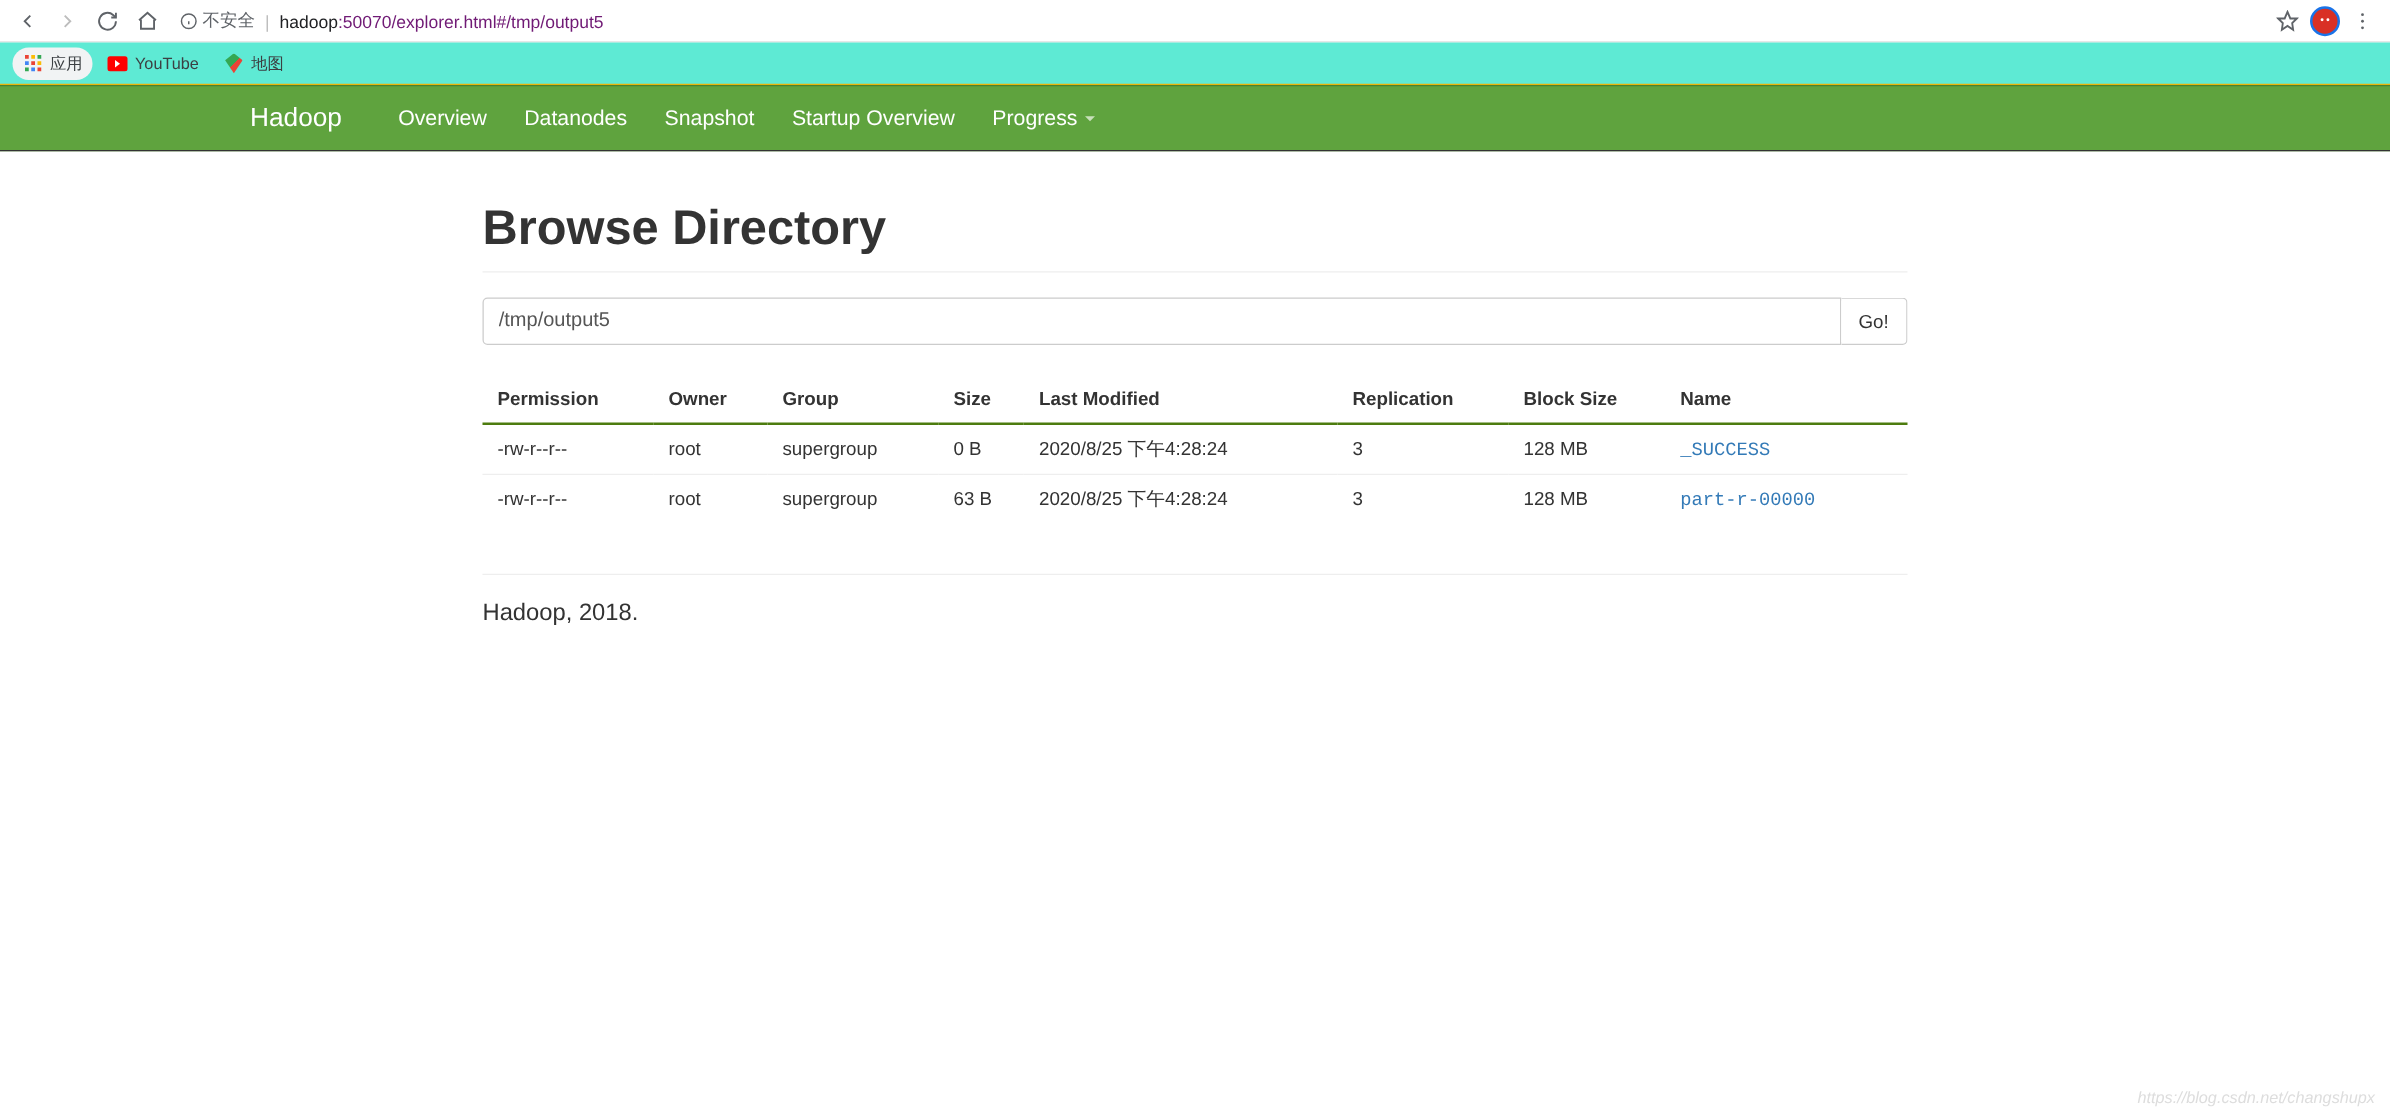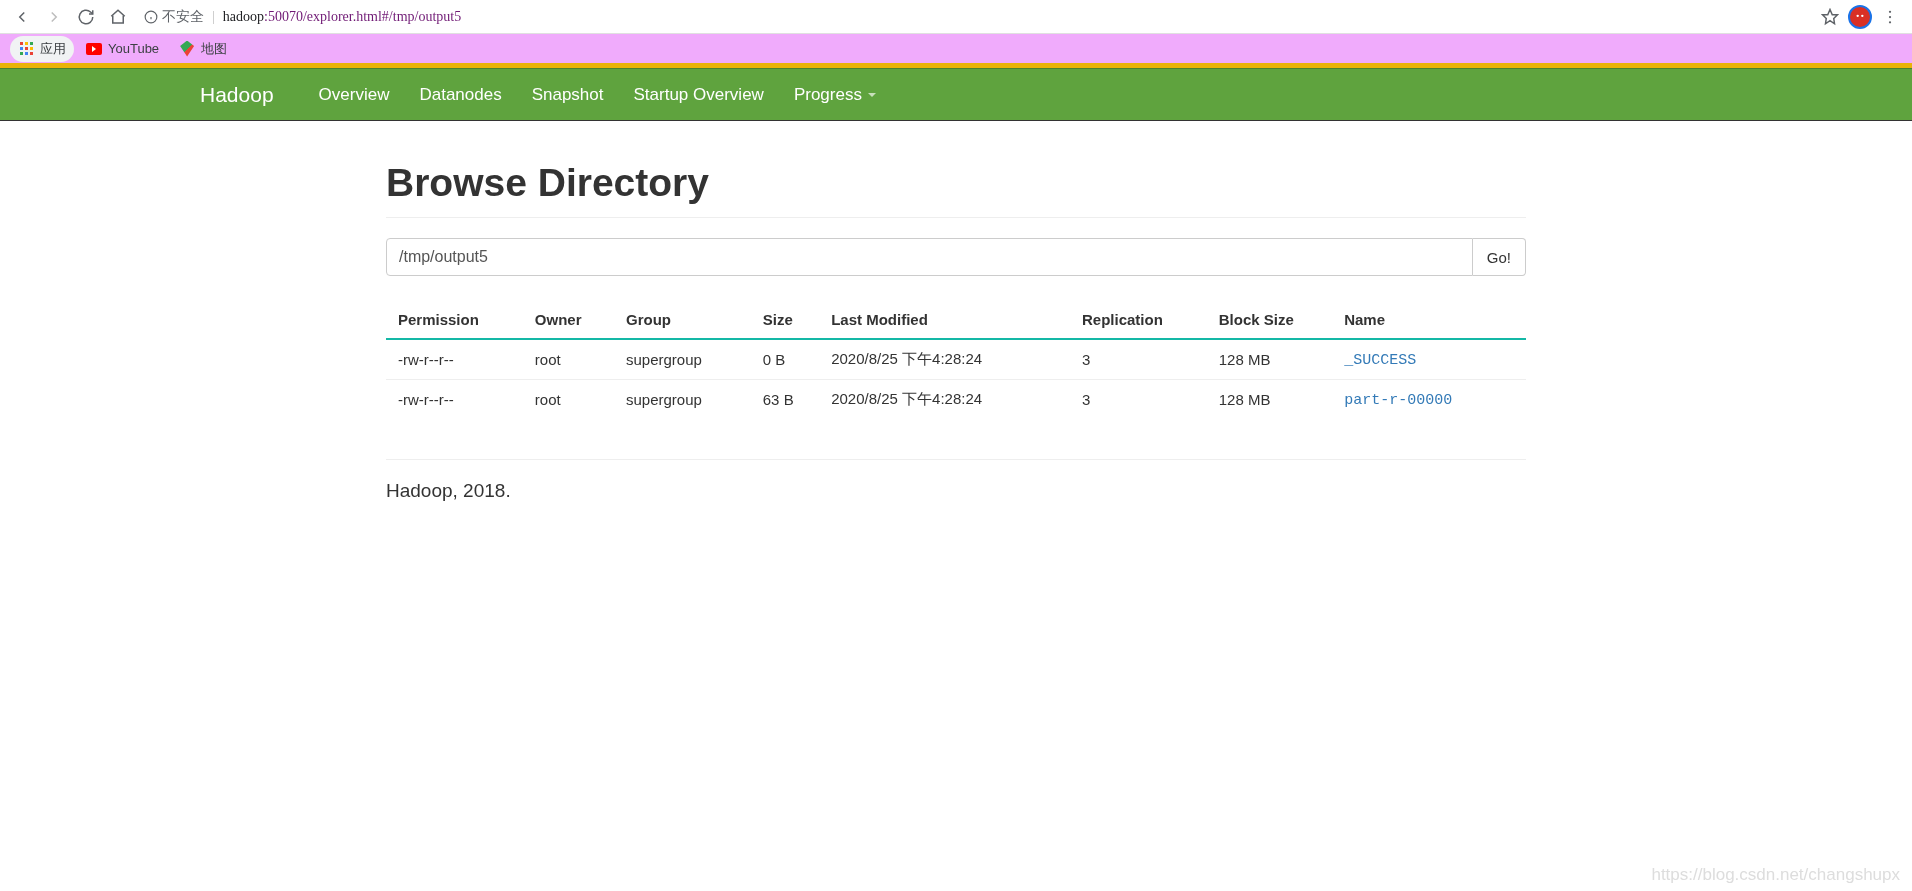--- a/index.html
+++ b/index.html
@@ -1,31 +1,31 @@
 <!DOCTYPE html>
 <html><head>
 <meta charset="utf-8">
 <style>
 * { margin: 0; padding: 0; box-sizing: border-box; }
 body { font-family: "Helvetica Neue", Helvetica, Arial, "Microsoft YaHei", sans-serif; background: #fff; color: #333; font-size: 14px; }
 
 
-.browser-toolbar { height: 34px; display: flex; align-items: center; padding: 0 8px; border-bottom: 1px solid #e0e0e0; background: #fff; gap: 4px; font-family: Liberation Serif, serif; }
+.browser-toolbar { height: 34px; display: flex; align-items: center; padding: 0 8px; border-bottom: 1px solid #e0e0e0; background: #fff; gap: 4px; }
 .tb-btn { width: 28px; height: 28px; display: flex; align-items: center; justify-content: center; border-radius: 50%; color: #5f6368; cursor: pointer; }
 .tb-btn.disabled { color: #bdbdbd; }
 .tb-btn svg { width: 18px; height: 18px; }
 .addr-wrap { flex: 1; display: flex; align-items: center; height: 28px; margin: 0 8px; color: #5f6368; font-size: 14px; }
 .addr-wrap .insecure { display: flex; align-items: center; gap: 4px; color: #5f6368; }
 .addr-wrap .sep { margin: 0 8px; color: #bdbdbd; }
 .addr-wrap .host { color: #202124; font-weight: 500; }
 .addr-wrap .path { color: #701a75; }
 .avatar { width: 24px; height: 24px; border-radius: 50%; background: #d93025; border: 2px solid #1a73e8; display: flex; align-items: center; justify-content: center; }
 
 
-.bookmarks-bar { height: 34px; display: flex; align-items: center; padding: 0 10px; gap: 4px; border-bottom: 5px solid #eab308; background: #f0abfc; font-size: 13px; }
+.bookmarks-bar { height: 34px; display: flex; align-items: center; padding: 0 10px; gap: 4px; border-bottom: 1px solid #eab308; background: #5eead4; font-size: 13px; }
 .bm-item { display: flex; align-items: center; gap: 6px; padding: 4px 8px; border-radius: 14px; color: #3c4043; cursor: pointer; }
 .bm-item.apps { background: #f1f3f4; }
 .bm-icon { width: 16px; height: 16px; display: inline-flex; align-items: center; justify-content: center; }
 .apps-icon { display: grid; grid-template-columns: repeat(3, 3px); grid-template-rows: repeat(3, 3px); gap: 2px; }
 .apps-icon span:nth-child(1){background:#ea4335;} .apps-icon span:nth-child(2){background:#fbbc04;}
 .apps-icon span:nth-child(3){background:#34a853;} .apps-icon span:nth-child(4){background:#4285f4;}
 .apps-icon span:nth-child(5){background:#ea4335;} .apps-icon span:nth-child(6){background:#fbbc04;}
 .apps-icon span:nth-child(7){background:#34a853;} .apps-icon span:nth-child(8){background:#4285f4;}
 .apps-icon span:nth-child(9){background:#ea4335;}
 .yt-icon { width:16px;height:12px;background:#ff0000;border-radius:2px;position:relative; }
@@ -42,29 +42,29 @@
 .container { max-width: 1170px; margin: 0 auto; padding: 0 15px; }
 .page-header { margin-top: 40px; margin-bottom: 18px; border-bottom: 1px solid #eee; padding-bottom: 12px; }
 .page-header h1 { font-size: 39px; font-weight: 700; color: #333; }
 
 .input-group { display: flex; margin: 20px 0 25px; }
 .path-input { flex: 1; height: 38px; border: 1px solid #ccc; border-radius: 4px 0 0 4px; padding: 0 12px; font-size: 16px; color: #555; outline: none; }
 .go-btn { height: 38px; padding: 0 14px; border: 1px solid #ccc; border-left: none; background: #fff; border-radius: 0 4px 4px 0; font-size: 15px; color: #333; cursor: pointer; }
 
 table { width: 100%; border-collapse: collapse; margin-bottom: 40px; }
 th, td { text-align: left; padding: 10px 12px; font-size: 15px; }
-th { font-weight: 700; border-bottom: 2px solid #14b8a6; }
+th { font-weight: 700; border-bottom: 2px solid #4d7c0f; }
 td { border-top: 1px solid #eee; }
 tbody tr:first-child td { border-top: none; }
 .file-link { color: #337ab7; text-decoration: none; cursor: pointer; font-family: Liberation Mono, monospace; }
 
 .footer-hr { border: none; border-top: 1px solid #eee; margin-bottom: 20px; }
 .footer { font-size: 19px; color: #333; margin-bottom: 30px; }
 
-.watermark { position: fixed; bottom: 6px; right: 12px; color: #ddd; font-size: 17px; pointer-events: none; }
+.watermark { position: fixed; bottom: 6px; right: 12px; color: #ddd; font-size: 13px; pointer-events: none; font-style: italic; }
 
 
 .col-perm{width:12%;} .col-owner{width:8%;} .col-group{width:12%;} .col-size{width:6%;}
 .col-mod{width:22%;} .col-repl{width:12%;} .col-block{width:11%;} .col-name{width:17%;}
 </style>
 </head>
 <body>
 
 <div class="browser-toolbar">
   <div class="tb-btn">

